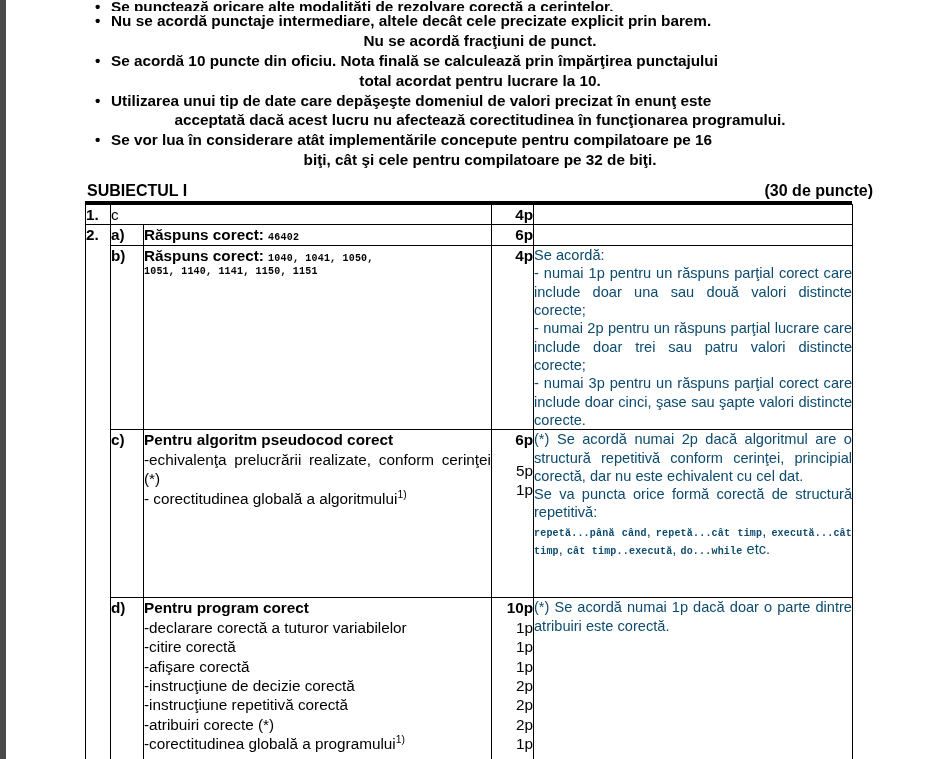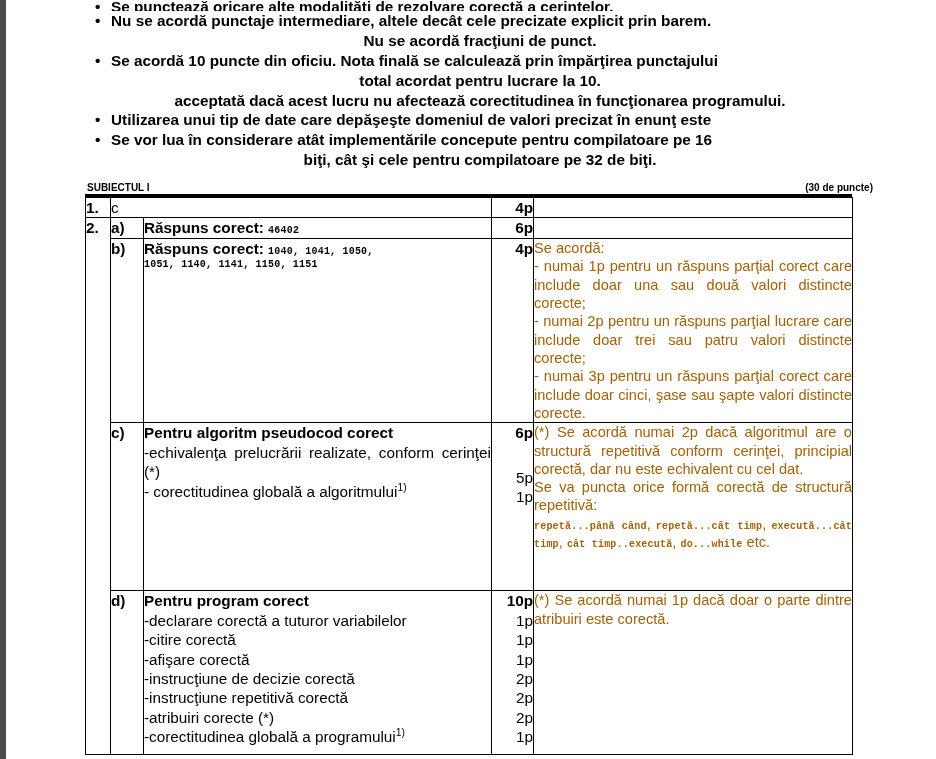--- a/index.html
+++ b/index.html
@@ -42,21 +42,21 @@
     text-align: left;
     padding-left: 10px;
   }
   .bline.clipped { overflow: hidden; height: 14px; }
   .nojust { text-align: center; }
 
   
   .subject-head {
     position: relative;
     margin-top: 12px;
-    font-size: 10px;
+    font-size: 16px;
     font-weight: bold;
     display: flex;
     justify-content: space-between;
     padding: 0 2px 1px 2px;
     align-items: flex-end;
   }
   .subject-rule {
     border-top: 3px solid #000;
     width: 767px;
     margin-left: 0px;
@@ -86,21 +86,21 @@
   }
   .maincell {
     font-size: 15.3px; color: #000; line-height: 1.27;
     padding: 1px 4px 3px 5px;
   }
   .ptscell {
     font-size: 15.3px; color: #000; line-height: 1.27;
     text-align: right; padding: 1px 4px 3px 2px;
   }
   .comcell {
-    font-size: 14.6px; color: #a16207; line-height: 1.255;
+    font-size: 14.6px; color: #0c4a6e; line-height: 1.255;
     padding: 1px 3px 3px 3px;
     text-align: justify; text-justify: inter-word;
   }
   .b { font-weight: bold; }
   .mono { font-family: "Liberation Mono", monospace; font-weight: bold; font-size: 10px; letter-spacing: 0.2px; }
   .just { text-align: justify; text-justify: inter-word; }
   .lastline { text-align: left; }
   sup { font-size: 0.68em; vertical-align: super; line-height: 0; }
   .ptsline { display:block; }
   .tall-b { height: 172px; }
@@ -125,25 +125,25 @@
       </div>
       <div class="bline nojust">
         <span>Nu se acordă fracţiuni de punct.</span>
       </div>
       <div class="bline">
         <span class="bul">•</span><span>Se acordă 10 puncte din oficiu. Nota finală se calculează prin împărţirea punctajului</span>
       </div>
       <div class="bline nojust">
         <span>total acordat pentru lucrare la 10.</span>
       </div>
+      <div class="bline">
+        <span class="bul">•</span><span>Utilizarea unui tip de date care depăşeşte domeniul de valori precizat în enunţ este</span>
+      </div>
       <div class="bline nojust">
         <span>acceptată dacă acest lucru nu afectează corectitudinea în funcţionarea programului.</span>
-      </div>
-      <div class="bline">
-        <span class="bul">•</span><span>Utilizarea unui tip de date care depăşeşte domeniul de valori precizat în enunţ este</span>
       </div>
       <div class="bline">
         <span class="bul">•</span><span>Se vor lua în considerare atât implementările concepute pentru compilatoare pe 16</span>
       </div>
       <div class="bline nojust">
         <span>biţi, cât şi cele pentru compilatoare pe 32 de biţi.</span>
       </div>
     </div>
 
     <div class="subject-head">
@@ -200,21 +200,21 @@
 
       <tr>
         <td class="let">c)</td>
         <td class="maincell tall-c">
           <div class="b lastline">Pentru algoritm pseudocod corect</div>
           <div class="just"><span>-echivalenţa prelucrării realizate, conform cerinţei (*)</span></div>
           <div class="lastline"><span>- corectitudinea globală a algoritmului</span><sup>1)</sup></div>
         </td>
         <td class="ptscell">
           <span class="ptsline b">6p</span>
-          <span class="ptsline" style="margin-top:25px">5p</span>
+          <span class="ptsline" style="margin-top:11px">5p</span>
           <span class="ptsline">1p</span>
         </td>
         <td class="comcell">
           <div class="just">(*) Se acordă numai 2p dacă algoritmul are o structură repetitivă conform cerinţei, principial corectă, dar nu este echivalent cu cel dat.</div>
           <div class="just">Se va puncta orice formă corectă de structură repetitivă:</div>
           <div class="just"><span class="mono">repetă...până când</span>, <span class="mono">repetă...cât timp</span>, <span class="mono">execută...cât timp</span>, <span class="mono">cât timp..execută</span>, <span class="mono">do...while</span> <span>etc.</span></div>
         </td>
       </tr>
 
       <tr>

